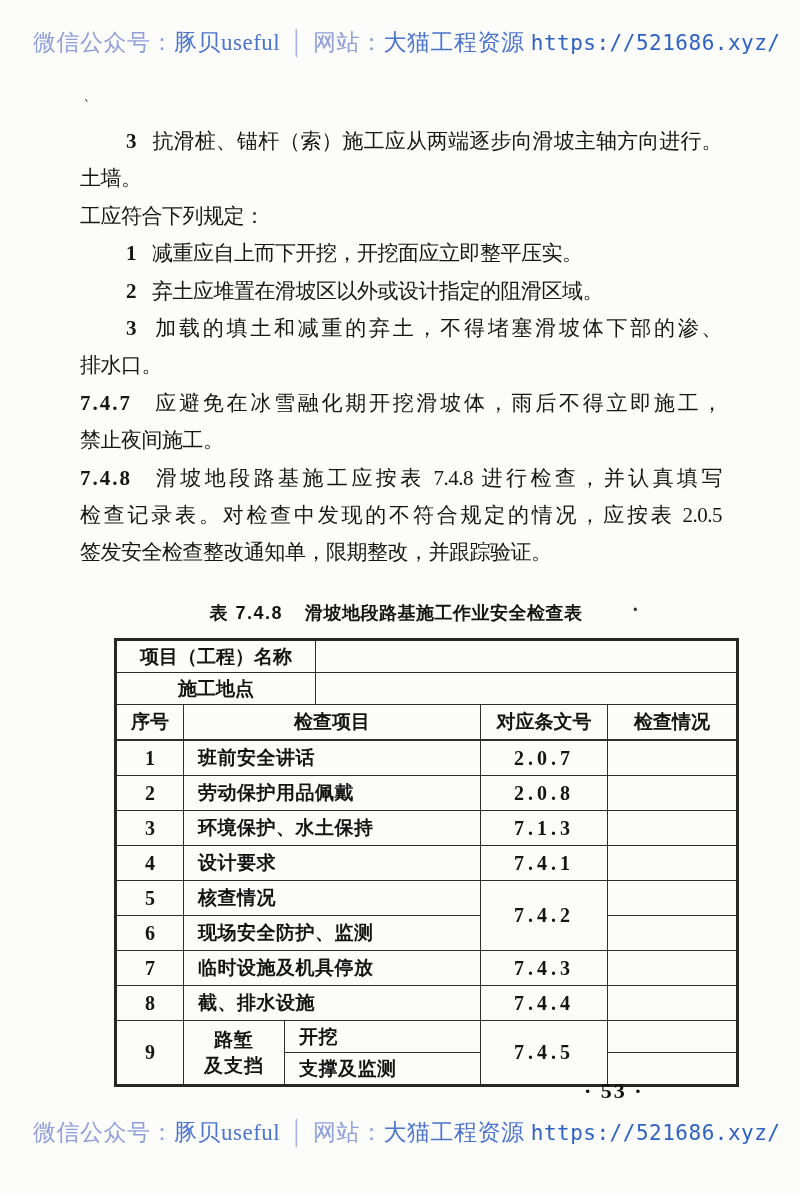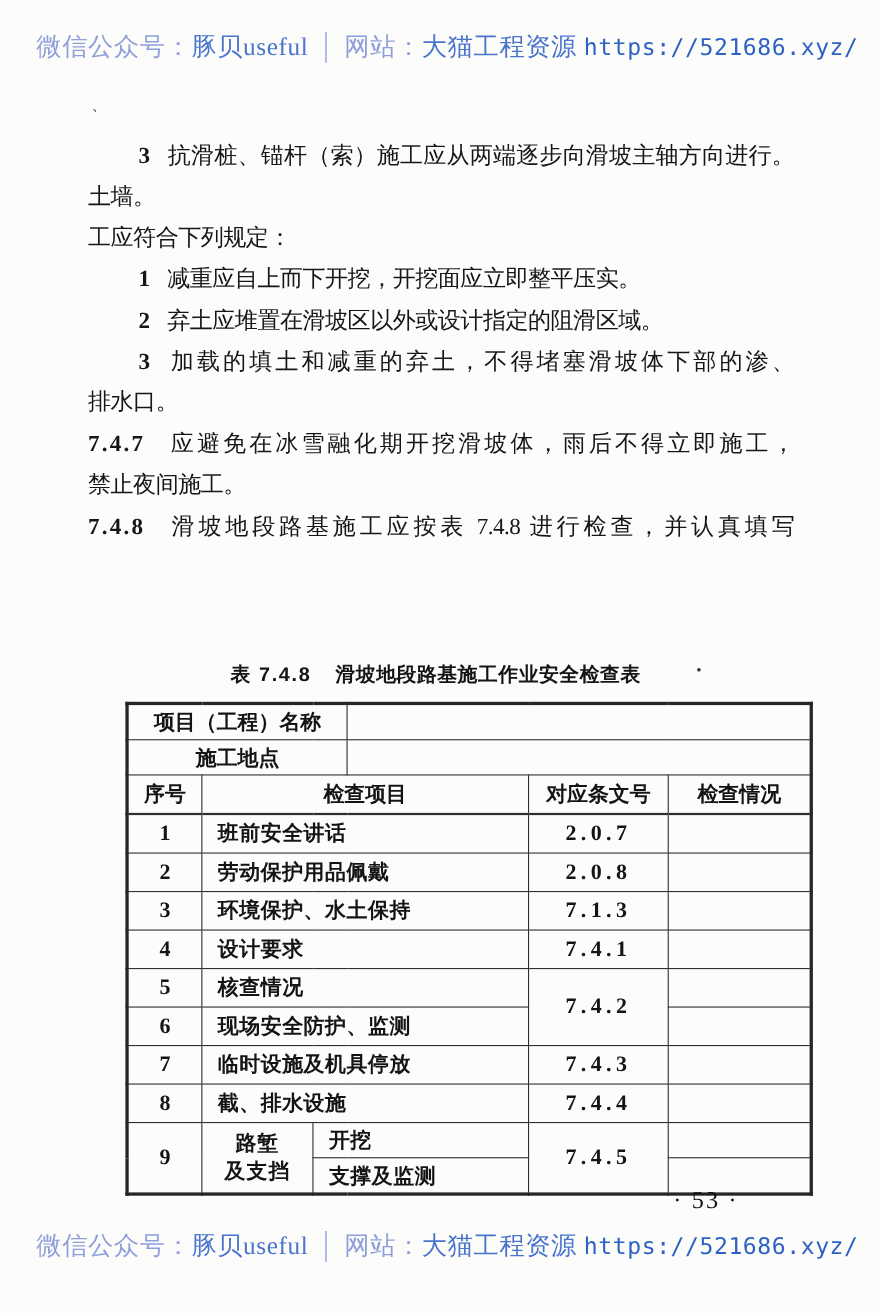--- a/index.html
+++ b/index.html
@@ -58,22 +58,22 @@
   .row-info td{height:31px;}
   .row-head td{height:34px;border-bottom-width:2.2px;}
   .row-data td{height:34px;}
   .row-sub td{height:31px;}
   td.item-cell{text-align:left;padding-left:14px;letter-spacing:.5px;}
   td.ref-cell{letter-spacing:4px;font-family:"Liberation Serif",serif;font-size:20px;}
   td.no-cell{font-family:"Liberation Serif",serif;font-size:20px;}
   td.group-cell{line-height:26px;letter-spacing:1px;}
   
   .page-number{
-    position:absolute;top:1078px;left:612px;
-    font-size:22px;font-weight:normal;letter-spacing:2px;color:#111;
+    position:absolute;top:1078px;left:584px;
+    font-size:22px;font-weight:bold;letter-spacing:2px;color:#111;
   }
 </style>
 </head>
 <body>
 
 <div class="page">
 
   <div class="watermark wm-top">
     <span class="wm-label">微信公众号：</span><span class="wm-value">豚贝useful</span><span class="wm-divider">│</span><span class="wm-label">网站：</span><span class="wm-value">大猫工程资源</span><span> </span><span class="wm-url">https://521686.xyz/</span>
   </div>
@@ -85,20 +85,22 @@
     <div class="line item full"><span class="num">3</span><span>抗滑桩、锚杆（索）施工应从两端逐步向滑坡主轴方向进行。</span></div>
     <div class="line cont"><span>土墙。</span></div>
     <div class="line cont"><span>工应符合下列规定：</span></div>
     <div class="line item"><span class="num">1</span><span>减重应自上而下开挖，开挖面应立即整平压实。</span></div>
     <div class="line item"><span class="num">2</span><span>弃土应堆置在滑坡区以外或设计指定的阻滑区域。</span></div>
     <div class="line item full"><span class="num">3</span><span>加载的填土和减重的弃土，不得堵塞滑坡体下部的渗、</span></div>
     <div class="line cont"><span>排水口。</span></div>
     <div class="line sec full"><span class="num">7.4.7</span><span>应避免在冰雪融化期开挖滑坡体，雨后不得立即施工，</span></div>
     <div class="line cont"><span>禁止夜间施工。</span></div>
     <div class="line sec full"><span class="num">7.4.8</span><span>滑坡地段路基施工应按表 7.4.8 进行检查，并认真填写</span></div>
+    <div class="line cont full"><span>检查记录表。对检查中发现的不符合规定的情况，应按表 2.0.5</span></div>
+    <div class="line cont"><span>签发安全检查整改通知单，限期整改，并跟踪验证。</span></div>
   </div>
 
   <div class="table-title">
     <span class="t-label">表 7.4.8</span><span>滑坡地段路基施工作业安全检查表</span>
   </div>
 
   <table class="chk-table">
     <colgroup>
       <col style="width:68px">
         <col style="width:101px">

